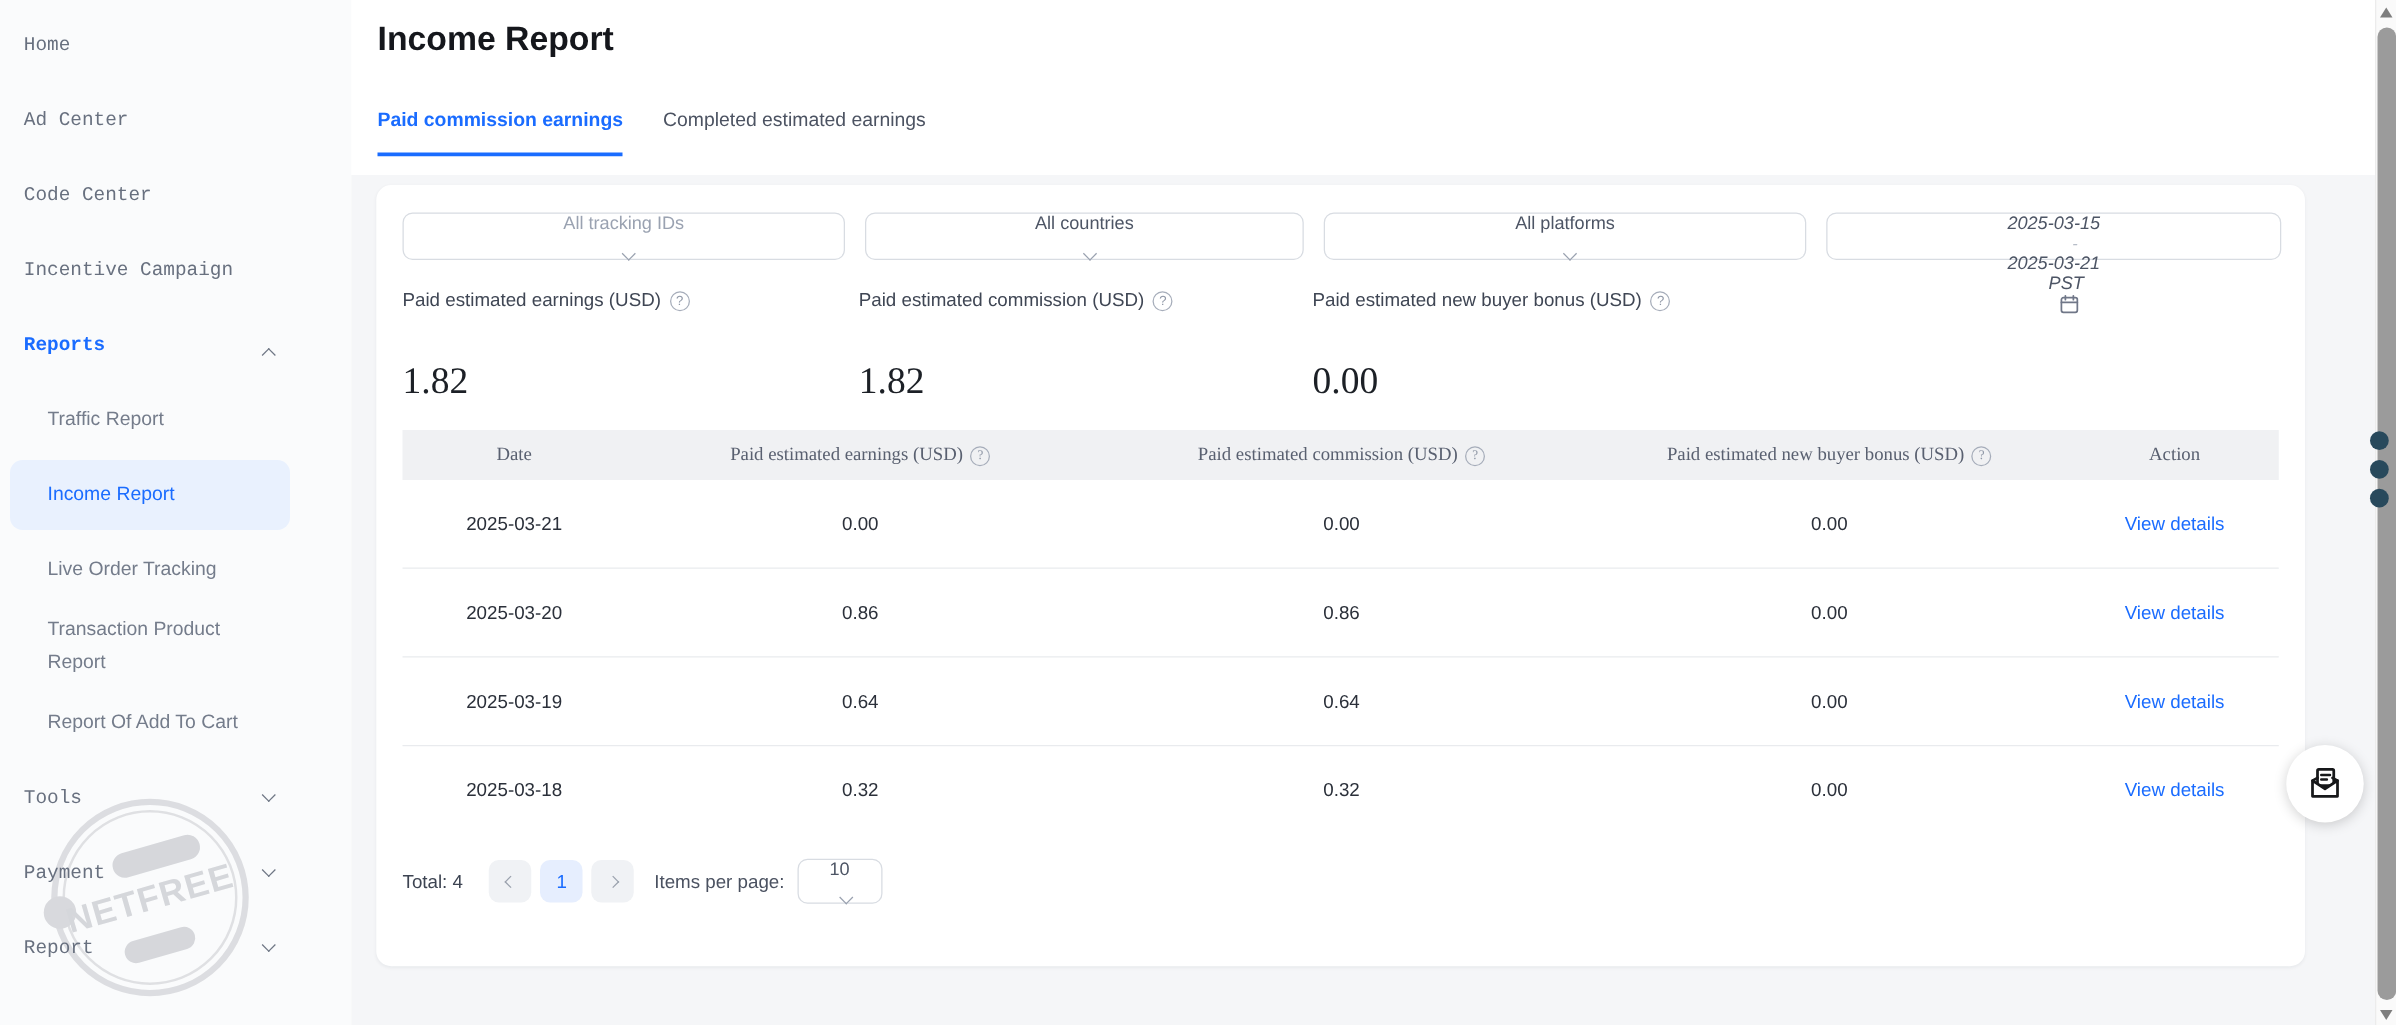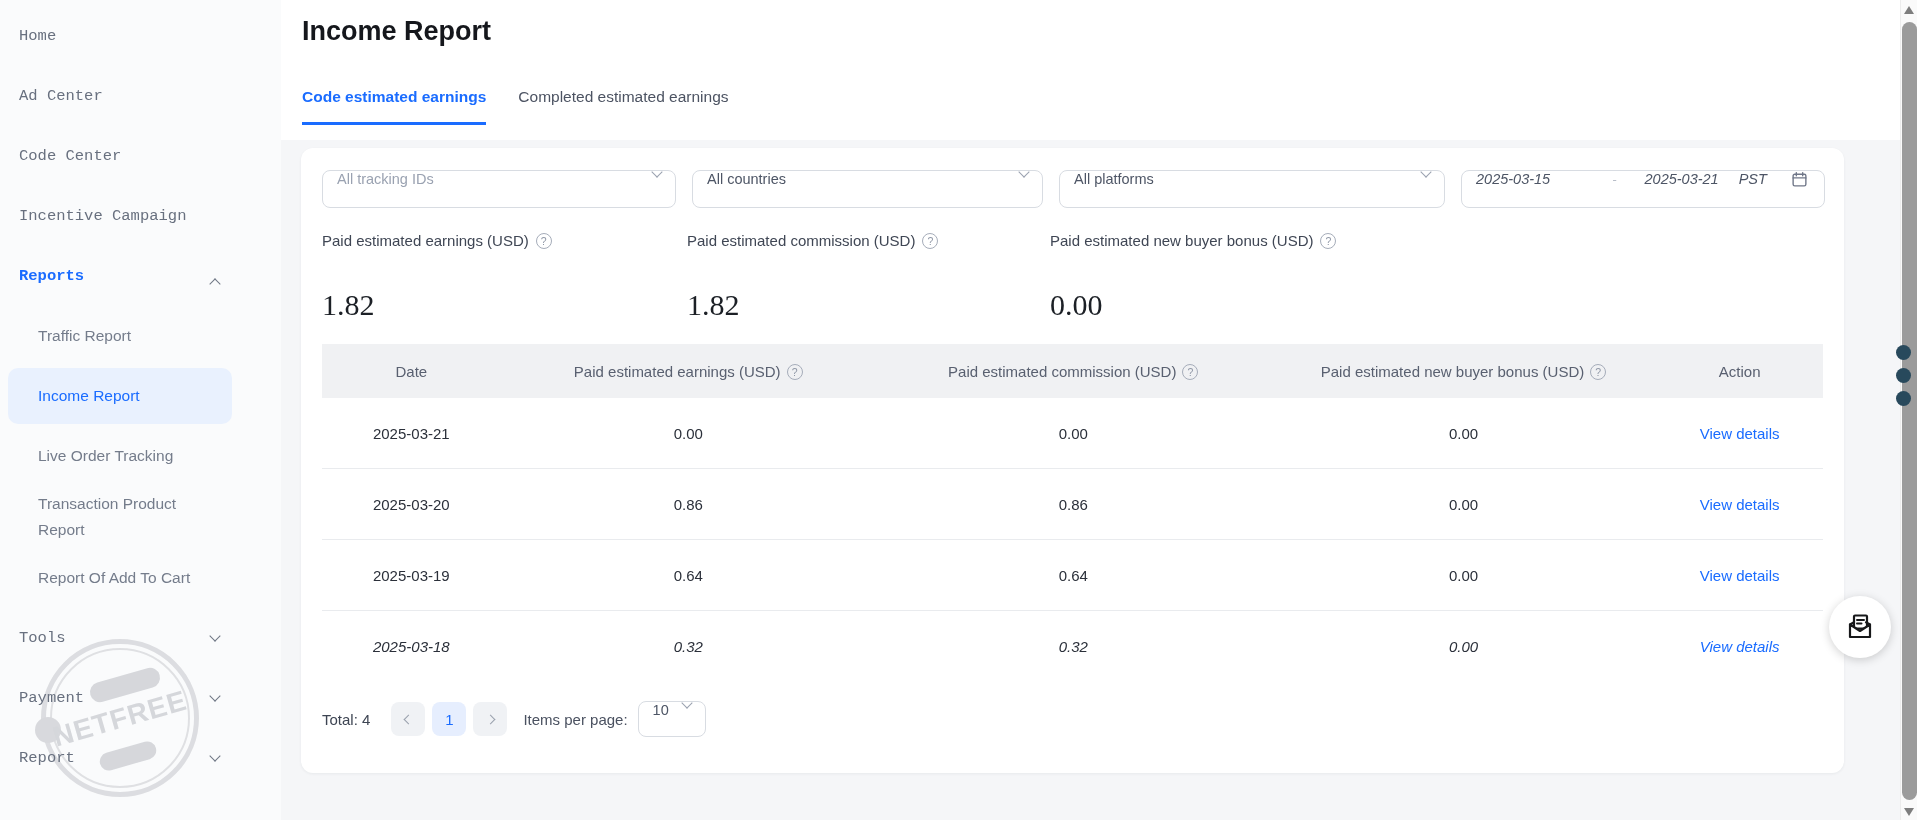--- a/index.html
+++ b/index.html
@@ -46,21 +46,21 @@
   .tab.active { color:#1a6cff; font-weight:700; border-bottom-color:#1a6cff; }
 
   
   .content { position:absolute; left:281px; top:140px; width:1620px; height:680px; background:#f5f6f8; }
   .card { position:absolute; left:20px; top:8px; width:1543px; height:625px; background:#fff;
     border-radius:12px; box-shadow:0 1px 3px rgba(20,30,50,.06); }
 
   
   .filters { display:flex; gap:16px; padding:22px 19px 0 21px; }
   .sel { height:38px; border:1px solid #d8dce2; border-radius:8px; background:#fff;
-    display:flex; padding:0 14px; font-size:14.5px; color:#4d5565; cursor:pointer; }
+    display:flex; align-items:center; padding:0 14px; font-size:14.5px; color:#4d5565; cursor:pointer;flex-direction:column; }
   .sel .grow { flex:1; }
   .sel .ph { color:#9aa2b1; }
   .sel.w1 { width:354px; } .sel.w2 { width:351px; } .sel.w3 { width:386px; }
   .sel.date { flex:1;font-style:italic; }
   .sel .chev { border-color:#99a1af; margin-left:8px; margin-top:-3px; }
   .date-sep { display:inline-block; margin:0 28px 0 62px; color:#b7bdc8; }
   .date-sep::before { content:"-"; font-size:13px; }
   .tz { margin-left:20px; }
   .cal { margin-left:24px; display:flex; }
 
@@ -71,25 +71,25 @@
   .stat-label { height:48px; display:flex; flex-wrap:wrap; align-items:flex-start; align-content:flex-start;
     column-gap:7px; row-gap:8px; font-size:15px; color:#3f4654; }
   .stat.s3 .stat-label { max-width:332px; }
   .stat-value { font-family:"Liberation Serif", serif; font-size:30px; color:#1c2026; margin-top:8px; }
   .qicon { display:inline-flex; align-items:center; justify-content:center; width:16px; height:16px;
     border:1px solid #a6adba; border-radius:50%; color:#8f97a6; font-size:10.5px; margin-top:1px; }
   .qicon::after { content:"?"; }
 
   
   .table { margin:22px 21px 0 21px; }
-  .thead { display:flex; align-items:center; height:54px; background:#f0f1f3; }
+  .thead { display:flex; align-items:center; height:40px; background:#f0f1f3;font-family:Liberation Serif, serif; }
   .hcell { display:flex; align-items:center; justify-content:center; gap:6px;
     font-size:15px; font-weight:500; color:#596070; text-align:center; }
   .trow { display:flex; align-items:center; height:71px; border-bottom:1px solid #e9ebee; }
-  .trow:last-child { border-bottom:none;font-style:italic; }
+  .trow:last-child { border-bottom:none; }
   .tcell { text-align:center; font-size:15px; color:#2b303a; }
   .c0 { width:11.9%; } .c1 { width:25%; } .c2 { width:26.3%; } .c3 { width:25.7%; } .c4 { width:11.1%; }
   .link { color:#1a6cff; cursor:pointer; }
 
   
   .pager { display:flex; align-items:center; padding-left:21px; margin-top:19px; }
   .total { font-size:15px; color:#3d4452; }
   .pbtn { width:34px; height:34px; border:none; border-radius:8px; background:#f0f2f5;
     display:flex; align-items:center; justify-content:center; cursor:pointer; margin-left:7px; }
   .pbtn:first-of-type { margin-left:21px; }
@@ -172,21 +172,21 @@
       <div class="nav-item">
         <span class="lbl">Report</span>
         <span class="chev nav-chev"></span>
       </div>
     </nav>
   </aside>
 
   <div class="main-header">
     <h1 class="page-title">Income Report</h1>
     <div class="tabs">
-      <div class="tab active">Code estimated earnings</div>
+      <div class="tab active">Paid commission earnings</div>
       <div class="tab">Completed estimated earnings</div>
     </div>
   </div>
 
   <div class="content">
     <div class="card">
 
       <div class="filters">
         <div class="sel w1">
           <span class="ph grow">All tracking IDs</span>

